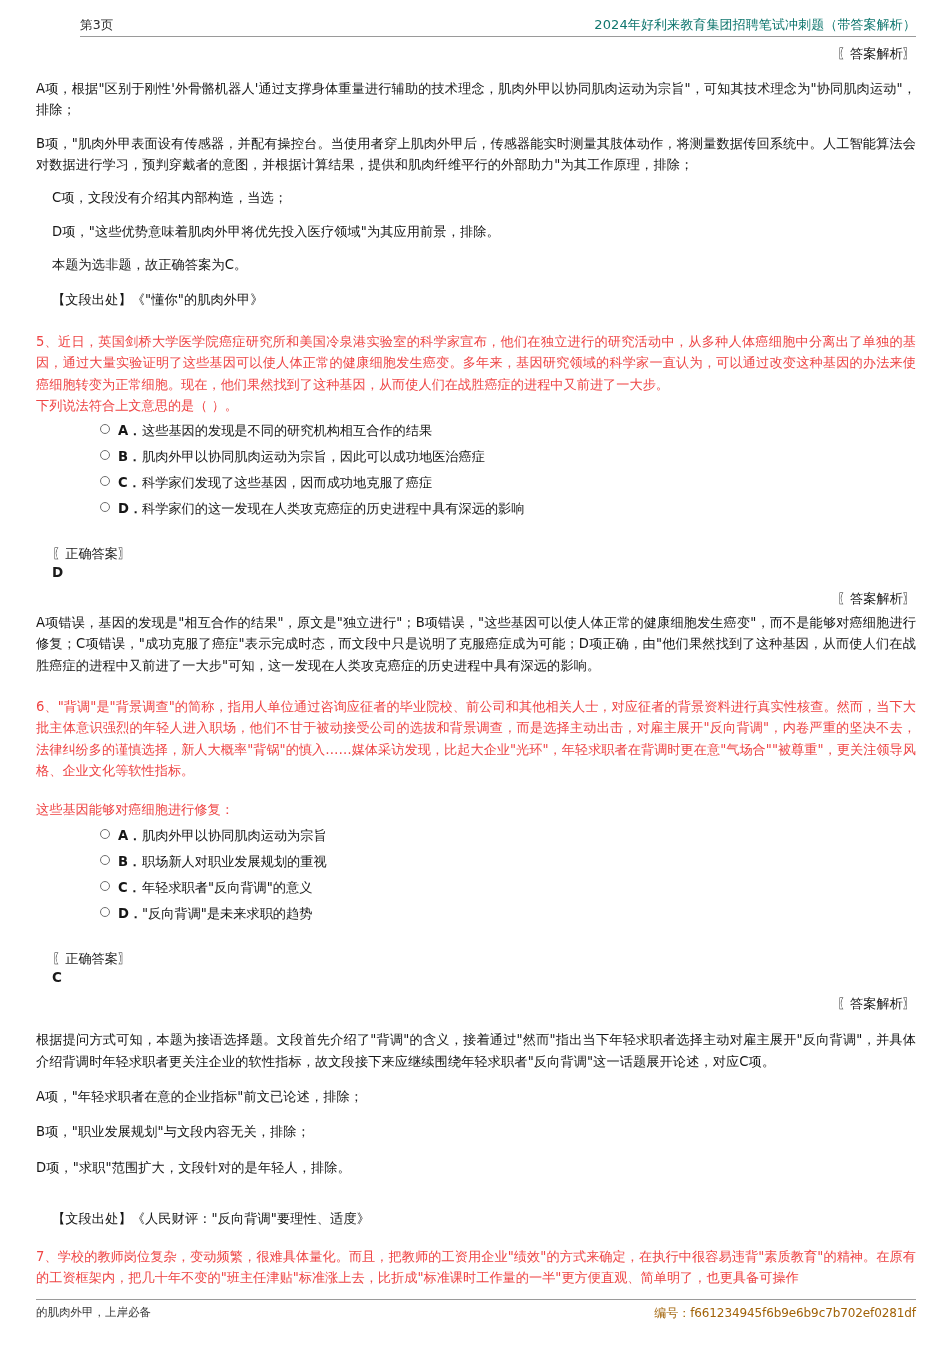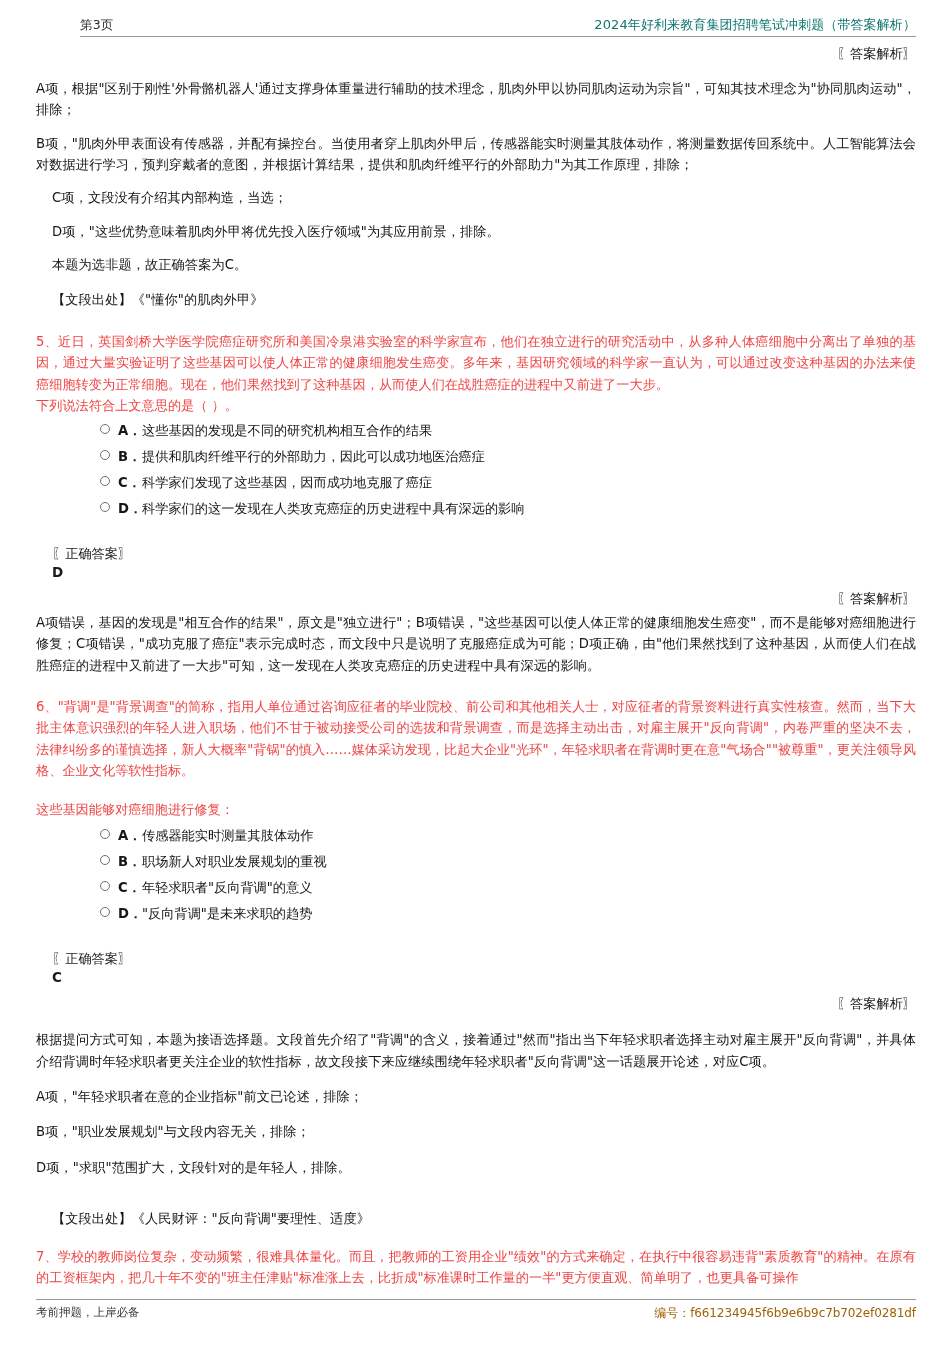--- a/index.html
+++ b/index.html
@@ -204,21 +204,21 @@
 
     <div class="options">
       <div class="option-row">
         <span class="radio"></span>
         <span class="opt-letter">A．</span>
         <span class="opt-text">这些基因的发现是不同的研究机构相互合作的结果</span>
       </div>
       <div class="option-row">
         <span class="radio"></span>
         <span class="opt-letter">B．</span>
-        <span class="opt-text">提供和肌肉纤维平行的外部助力，因此可以成功地医治癌症</span>
+        <span class="opt-text">肌肉外甲以协同肌肉运动为宗旨，因此可以成功地医治癌症</span>
       </div>
       <div class="option-row">
         <span class="radio"></span>
         <span class="opt-letter">C．</span>
         <span class="opt-text">科学家们发现了这些基因，因而成功地克服了癌症</span>
       </div>
       <div class="option-row">
         <span class="radio"></span>
         <span class="opt-letter">D．</span>
         <span class="opt-text">科学家们的这一发现在人类攻克癌症的历史进程中具有深远的影响</span>
@@ -236,21 +236,21 @@
     <div class="sp-20"></div>
 
     <div class="question">6、"背调"是"背景调查"的简称，指用人单位通过咨询应征者的毕业院校、前公司和其他相关人士，对应征者的背景资料进行真实性核查。然而，当下大批主体意识强烈的年轻人进入职场，他们不甘于被动接受公司的选拔和背景调查，而是选择主动出击，对雇主展开"反向背调"，内卷严重的坚决不去，法律纠纷多的谨慎选择，新人大概率"背锅"的慎入……媒体采访发现，比起大企业"光环"，年轻求职者在背调时更在意"气场合""被尊重"，更关注领导风格、企业文化等软性指标。</div>
     <div class="sp-18"></div>
     <div class="question-tail">这些基因能够对癌细胞进行修复：</div>
 
     <div class="options">
       <div class="option-row">
         <span class="radio"></span>
         <span class="opt-letter">A．</span>
-        <span class="opt-text">传感器能实时测量其肢体动作</span>
+        <span class="opt-text">肌肉外甲以协同肌肉运动为宗旨</span>
       </div>
       <div class="option-row">
         <span class="radio"></span>
         <span class="opt-letter">B．</span>
         <span class="opt-text">职场新人对职业发展规划的重视</span>
       </div>
       <div class="option-row">
         <span class="radio"></span>
         <span class="opt-letter">C．</span>
         <span class="opt-text">年轻求职者"反向背调"的意义</span>
@@ -279,17 +279,17 @@
     <div class="sp-14"></div>
     <div class="blk indent-1"><span>【文段出处】</span><span>《人民财评："反向背调"要理性、适度》</span></div>
 
     <div class="sp-16"></div>
 
     <div class="question">7、学校的教师岗位复杂，变动频繁，很难具体量化。而且，把教师的工资用企业"绩效"的方式来确定，在执行中很容易违背"素质教育"的精神。在原有的工资框架内，把几十年不变的"班主任津贴"标准涨上去，比折成"标准课时工作量的一半"更方便直观、简单明了，也更具备可操作</div>
 
   </div>
 
   <div class="page-footer">
-    <span class="footer-left">考前押题，上岸必备</span>
+    <span class="footer-left">的肌肉外甲，上岸必备</span>
     <span class="footer-right"><span>编号：</span><span class="footer-id">f661234945f6b9e6b9c7b702ef0281df</span></span>
   </div>
 
 </div>
 
 </body></html>

